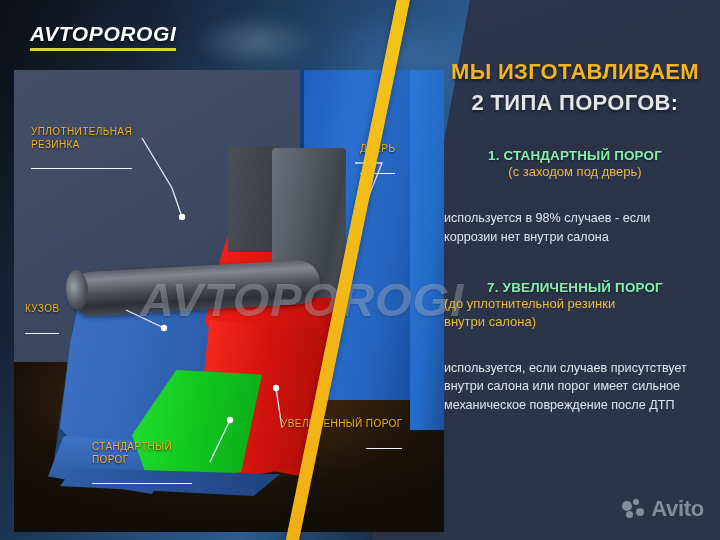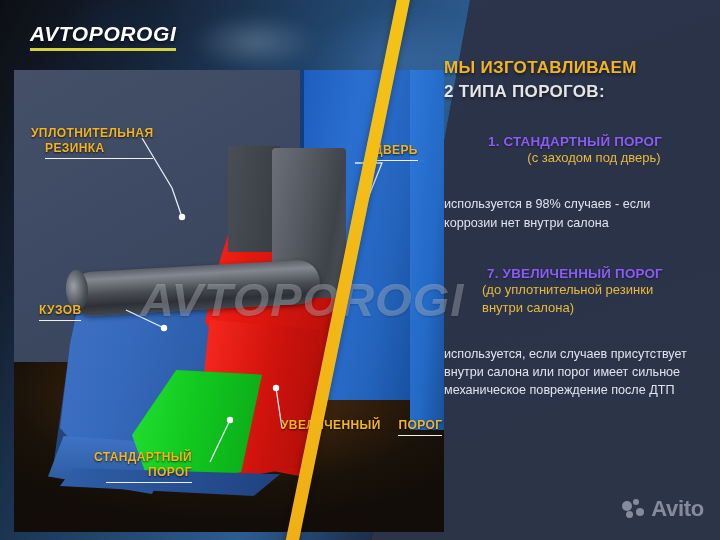--- a/index.html
+++ b/index.html
@@ -132,57 +132,57 @@
     background:linear-gradient(100deg,#2f5fa8,#1f4280);
     -webkit-clip-path:polygon(6% 0,100% 22%,88% 100%,0 64%);
     clip-path:polygon(6% 0,100% 22%,88% 100%,0 64%);
   }
 
   
   .lead{position:absolute;stroke:#e6ecf5;stroke-width:1.3;fill:none;}
   .dot{fill:#ffffff;}
 
   .cal{
-    position:absolute;color:#f2b521;font-weight:bold;font-size:12px;
+    position:absolute;color:#f2b521;font-weight:normal;font-size:10px;
     letter-spacing:.4px;line-height:1.25;text-shadow:0 1px 2px rgba(0,0,0,.75);
   }
-  .cal u{display:block;border-bottom:1.5px solid #eef2f8;text-decoration:none;padding-bottom:2px;margin-left:14px;}
+  .cal u{display:block;border-bottom:1.5px solid #eef2f8;text-decoration:none;padding-bottom:17px;}
 
   
   .stripe{
     position:absolute;top:-40px;left:405px;width:13px;height:640px;
     background:linear-gradient(#f5c518,#f0ad14);
     transform:rotate(11.6deg);transform-origin:top center;
     box-shadow:0 0 6px rgba(0,0,0,.35);
   }
 
   
   .logo{position:absolute;left:30px;top:22px;}
   .logo-txt{
     font-size:21px;font-weight:bold;font-style:italic;color:#ffffff;
     letter-spacing:.6px;text-shadow:0 2px 3px rgba(0,0,0,.6);
   }
   .logo-bar{margin-top:2px;height:3px;background:#d7d13a;width:100%;}
 
   
   .copy{position:absolute;left:444px;top:56px;width:262px;}
   .hdr{
-    font-size:17px;font-weight:bold;letter-spacing:.3px;line-height:1.42;
-    text-align:left;text-shadow:0 2px 3px rgba(0,0,0,.5);
+    font-size:22px;font-weight:bold;letter-spacing:.3px;line-height:1.42;
+    text-align:center;text-shadow:0 2px 3px rgba(0,0,0,.5);
   }
   .hdr .l1{color:#f2b521;}
   .hdr .l2{color:#e5e5e5;}
 
   .sec{margin-top:26px;}
   .sec-title{
-    color:#8b5cf6;font-weight:bold;font-size:13.4px;letter-spacing:.2px;
+    color:#86efac;font-weight:bold;font-size:13.4px;letter-spacing:.2px;
     text-align:center;text-shadow:0 1px 2px rgba(0,0,0,.5);
   }
   .sec-sub{
-    color:#e8b93c;font-size:13px;line-height:1.3;text-align:center;margin-top:1px;padding-left:38px;
+    color:#e8b93c;font-size:13px;line-height:1.3;text-align:center;margin-top:1px;
   }
   .sec-sub.left{text-align:left;}
   .sec-body{
     color:#dfe5ef;font-size:12.6px;line-height:1.46;margin-top:28px;
   }
 
   
   .wm{
     position:absolute;left:140px;top:272px;width:560px;
     font-size:47px;font-weight:bold;font-style:italic;letter-spacing:1px;
@@ -261,21 +261,21 @@
   </div>
 
   <div class="cal" style="left:360px;top:143px;">
     <u>ДВЕРЬ</u>
   </div>
 
   <div class="cal" style="left:25px;top:303px;">
     <u>КУЗОВ</u>
   </div>
 
-  <div class="cal" style="left:92px;top:450px;width:100px;text-align:right;">
+  <div class="cal" style="left:92px;top:441px;width:100px;">
     <span>СТАНДАРТНЫЙ</span>
     <u>ПОРОГ</u>
   </div>
 
   <div class="cal" style="left:281px;top:418px;">
     <span>УВЕЛИЧЕННЫЙ</span>
     <u style="display:inline-block;">ПОРОГ</u>
   </div>
 
   <div class="wm">AVTOPOROGI</div>

